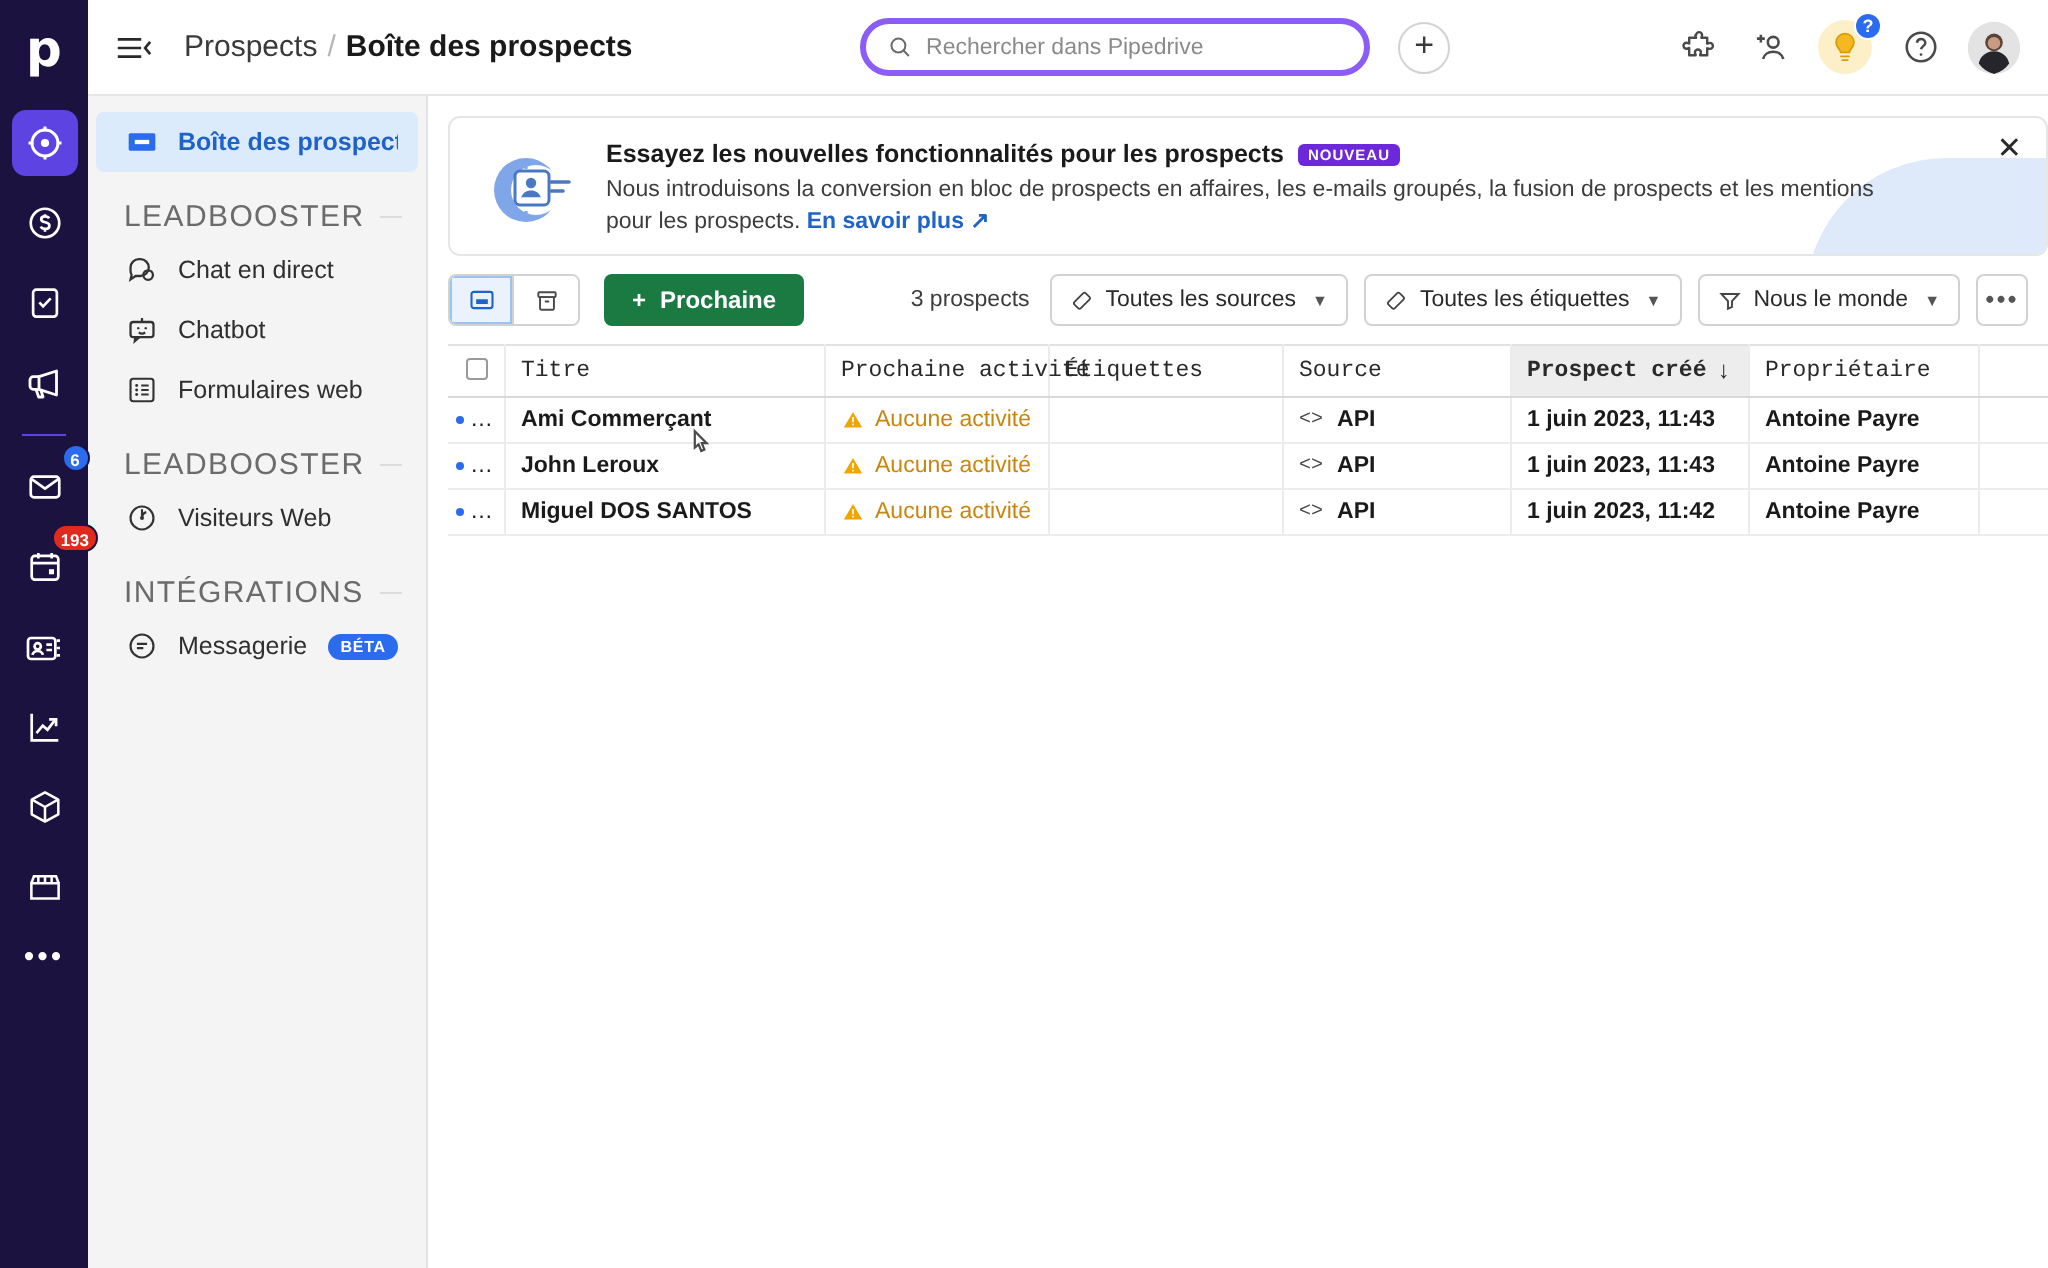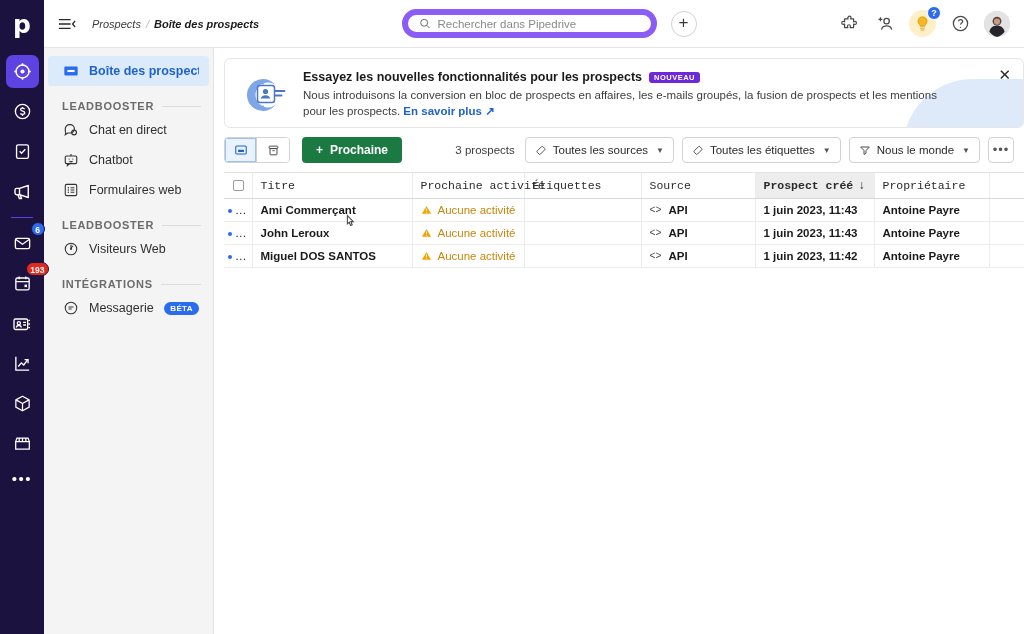--- a/index.html
+++ b/index.html
@@ -41,26 +41,26 @@
   .rail-more { color: #fff; letter-spacing: 1.5px; font-size: 15px; margin-top: 14px; line-height: 10px; }
 
   
   .main { flex: 1; display: flex; flex-direction: column; min-width: 0; }
   .topbar {
     height: 48px; flex: 0 0 48px; background: #fff;
     border-bottom: 1px solid #e5e5e5;
     display: flex; align-items: center; padding: 0 14px;
   }
   .hamburger { width: 22px; display:flex; align-items:center; color:#2a2a2a; margin-right: 12px; }
-  .crumbs { font-size: 11px; color: #3a3a3a; white-space: nowrap; font-style: italic; }
+  .crumbs { font-size: 15px; color: #3a3a3a; white-space: nowrap; }
   .crumbs .sep { color: #b6b6b6; margin: 0 5px; }
   .crumbs .cur { font-weight: bold; color: #1a1a1a; }
   .search-wrap { flex: 1; display: flex; align-items: center; justify-content: center; gap: 14px; }
   .search {
-    width: 255px; height: 29px; border: 6px solid #8b5cf6; border-radius: 16px;
+    width: 255px; height: 29px; border: 3px solid #8b5cf6; border-radius: 16px;
     display: flex; align-items: center; padding: 0 11px; gap: 7px; background:#fff;
   }
   .search input {
     border: none; outline: none; font-size: 11.5px; color: #555;
     font-family: "Liberation Sans", sans-serif; width: 100%; background: transparent;
   }
   .search input::placeholder { color: #8a8a8a; }
   .plus-btn {
     width: 26px; height: 26px; border-radius: 50%; border: 1px solid #d2d2d2;
     display: flex; align-items: center; justify-content: center; color: #3a3a3a; font-size: 17px;
@@ -93,21 +93,21 @@
     border-radius: 4px;
   }
   .side-item.active { background: #DCEBFB; color: #1F63C8; font-weight: bold; }
   .side-item .si { width: 17px; display: flex; align-items: center; justify-content: center; flex: 0 0 17px; }
   .side-label { white-space: nowrap; overflow: hidden; }
   .side-group {
     display: flex; align-items: center; gap: 8px;
     padding: 0 12px 0 18px; margin-top: 14px; margin-bottom: 3px;
   }
   .side-group span {
-    font-size: 11px; font-weight: bold; letter-spacing: .7px; color: #6b6b6b; white-space: nowrap;
+    font-size: 15px; font-weight: normal; letter-spacing: .7px; color: #6b6b6b; white-space: nowrap;
   }
   .side-group .line { flex: 1; height: 1px; background: #dcdcdc; }
   .beta {
     background: #2B6BED; color: #fff; font-size: 8px; font-weight: bold;
     border-radius: 8px; padding: 2px 6px; letter-spacing: .4px; margin-left: auto;
   }
 
   
   .content { flex: 1; background: #fff; padding: 10px 0 0 10px; min-width: 0; display:flex; flex-direction:column; }
 

